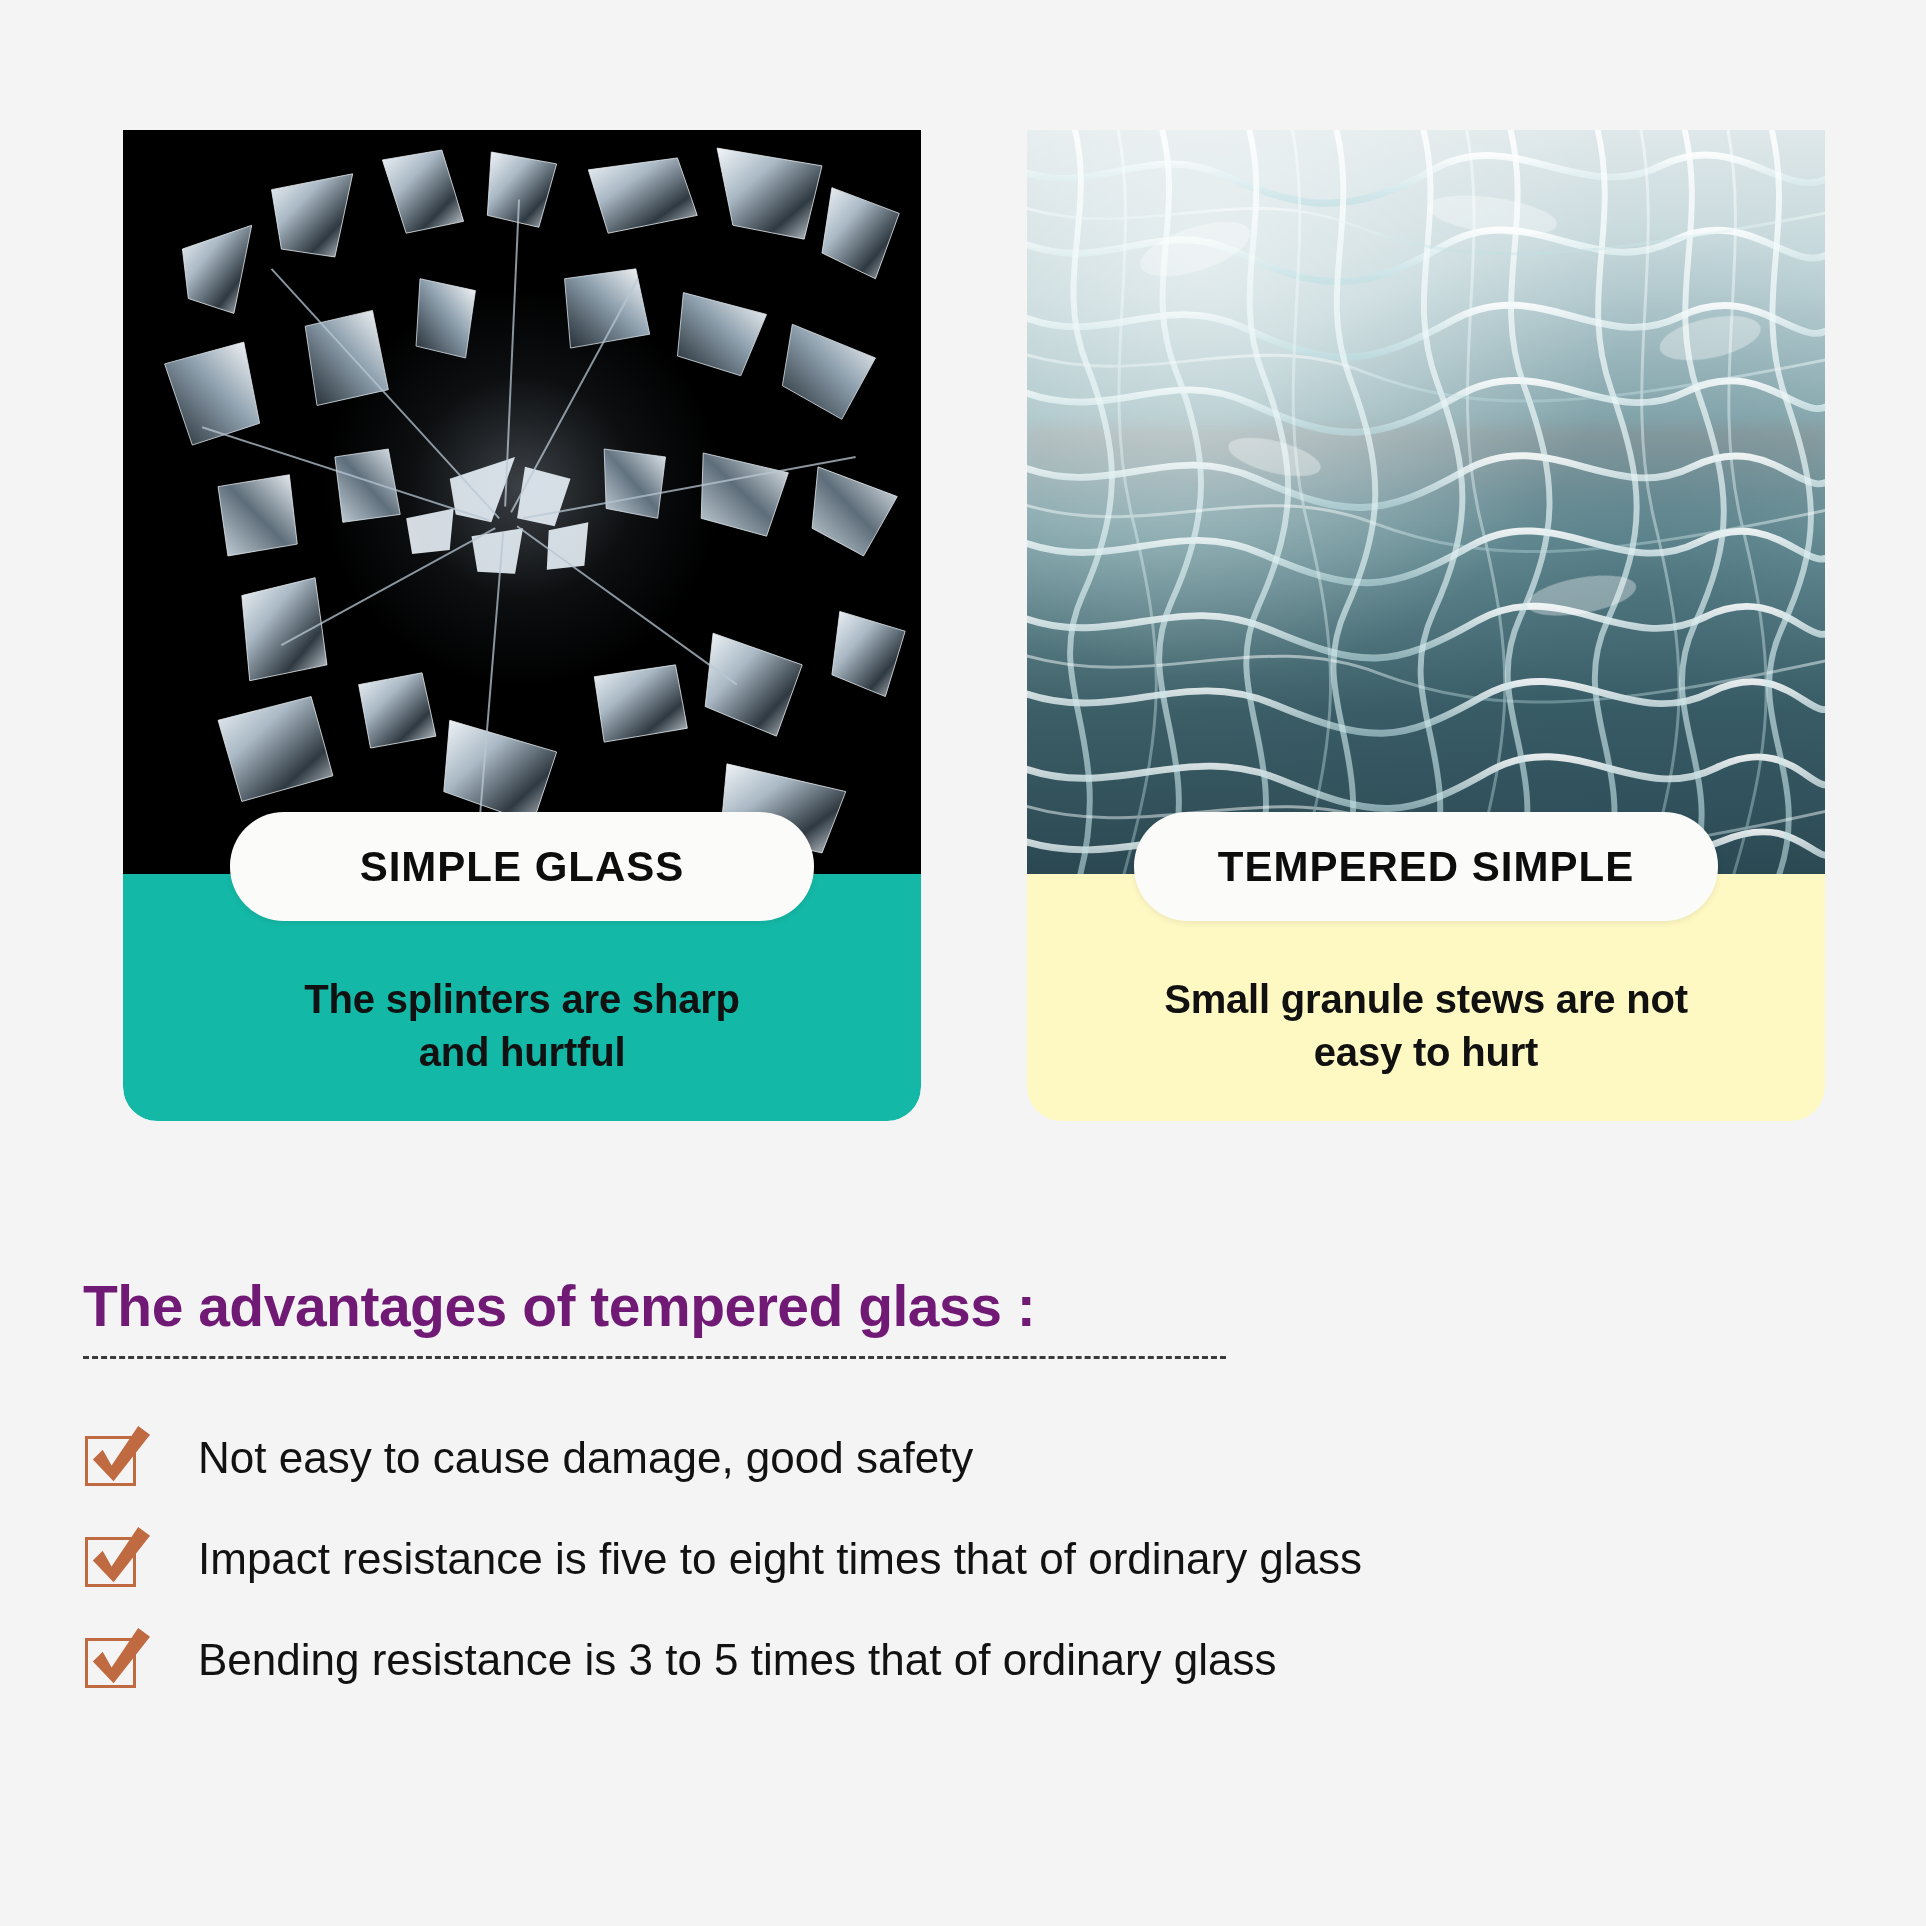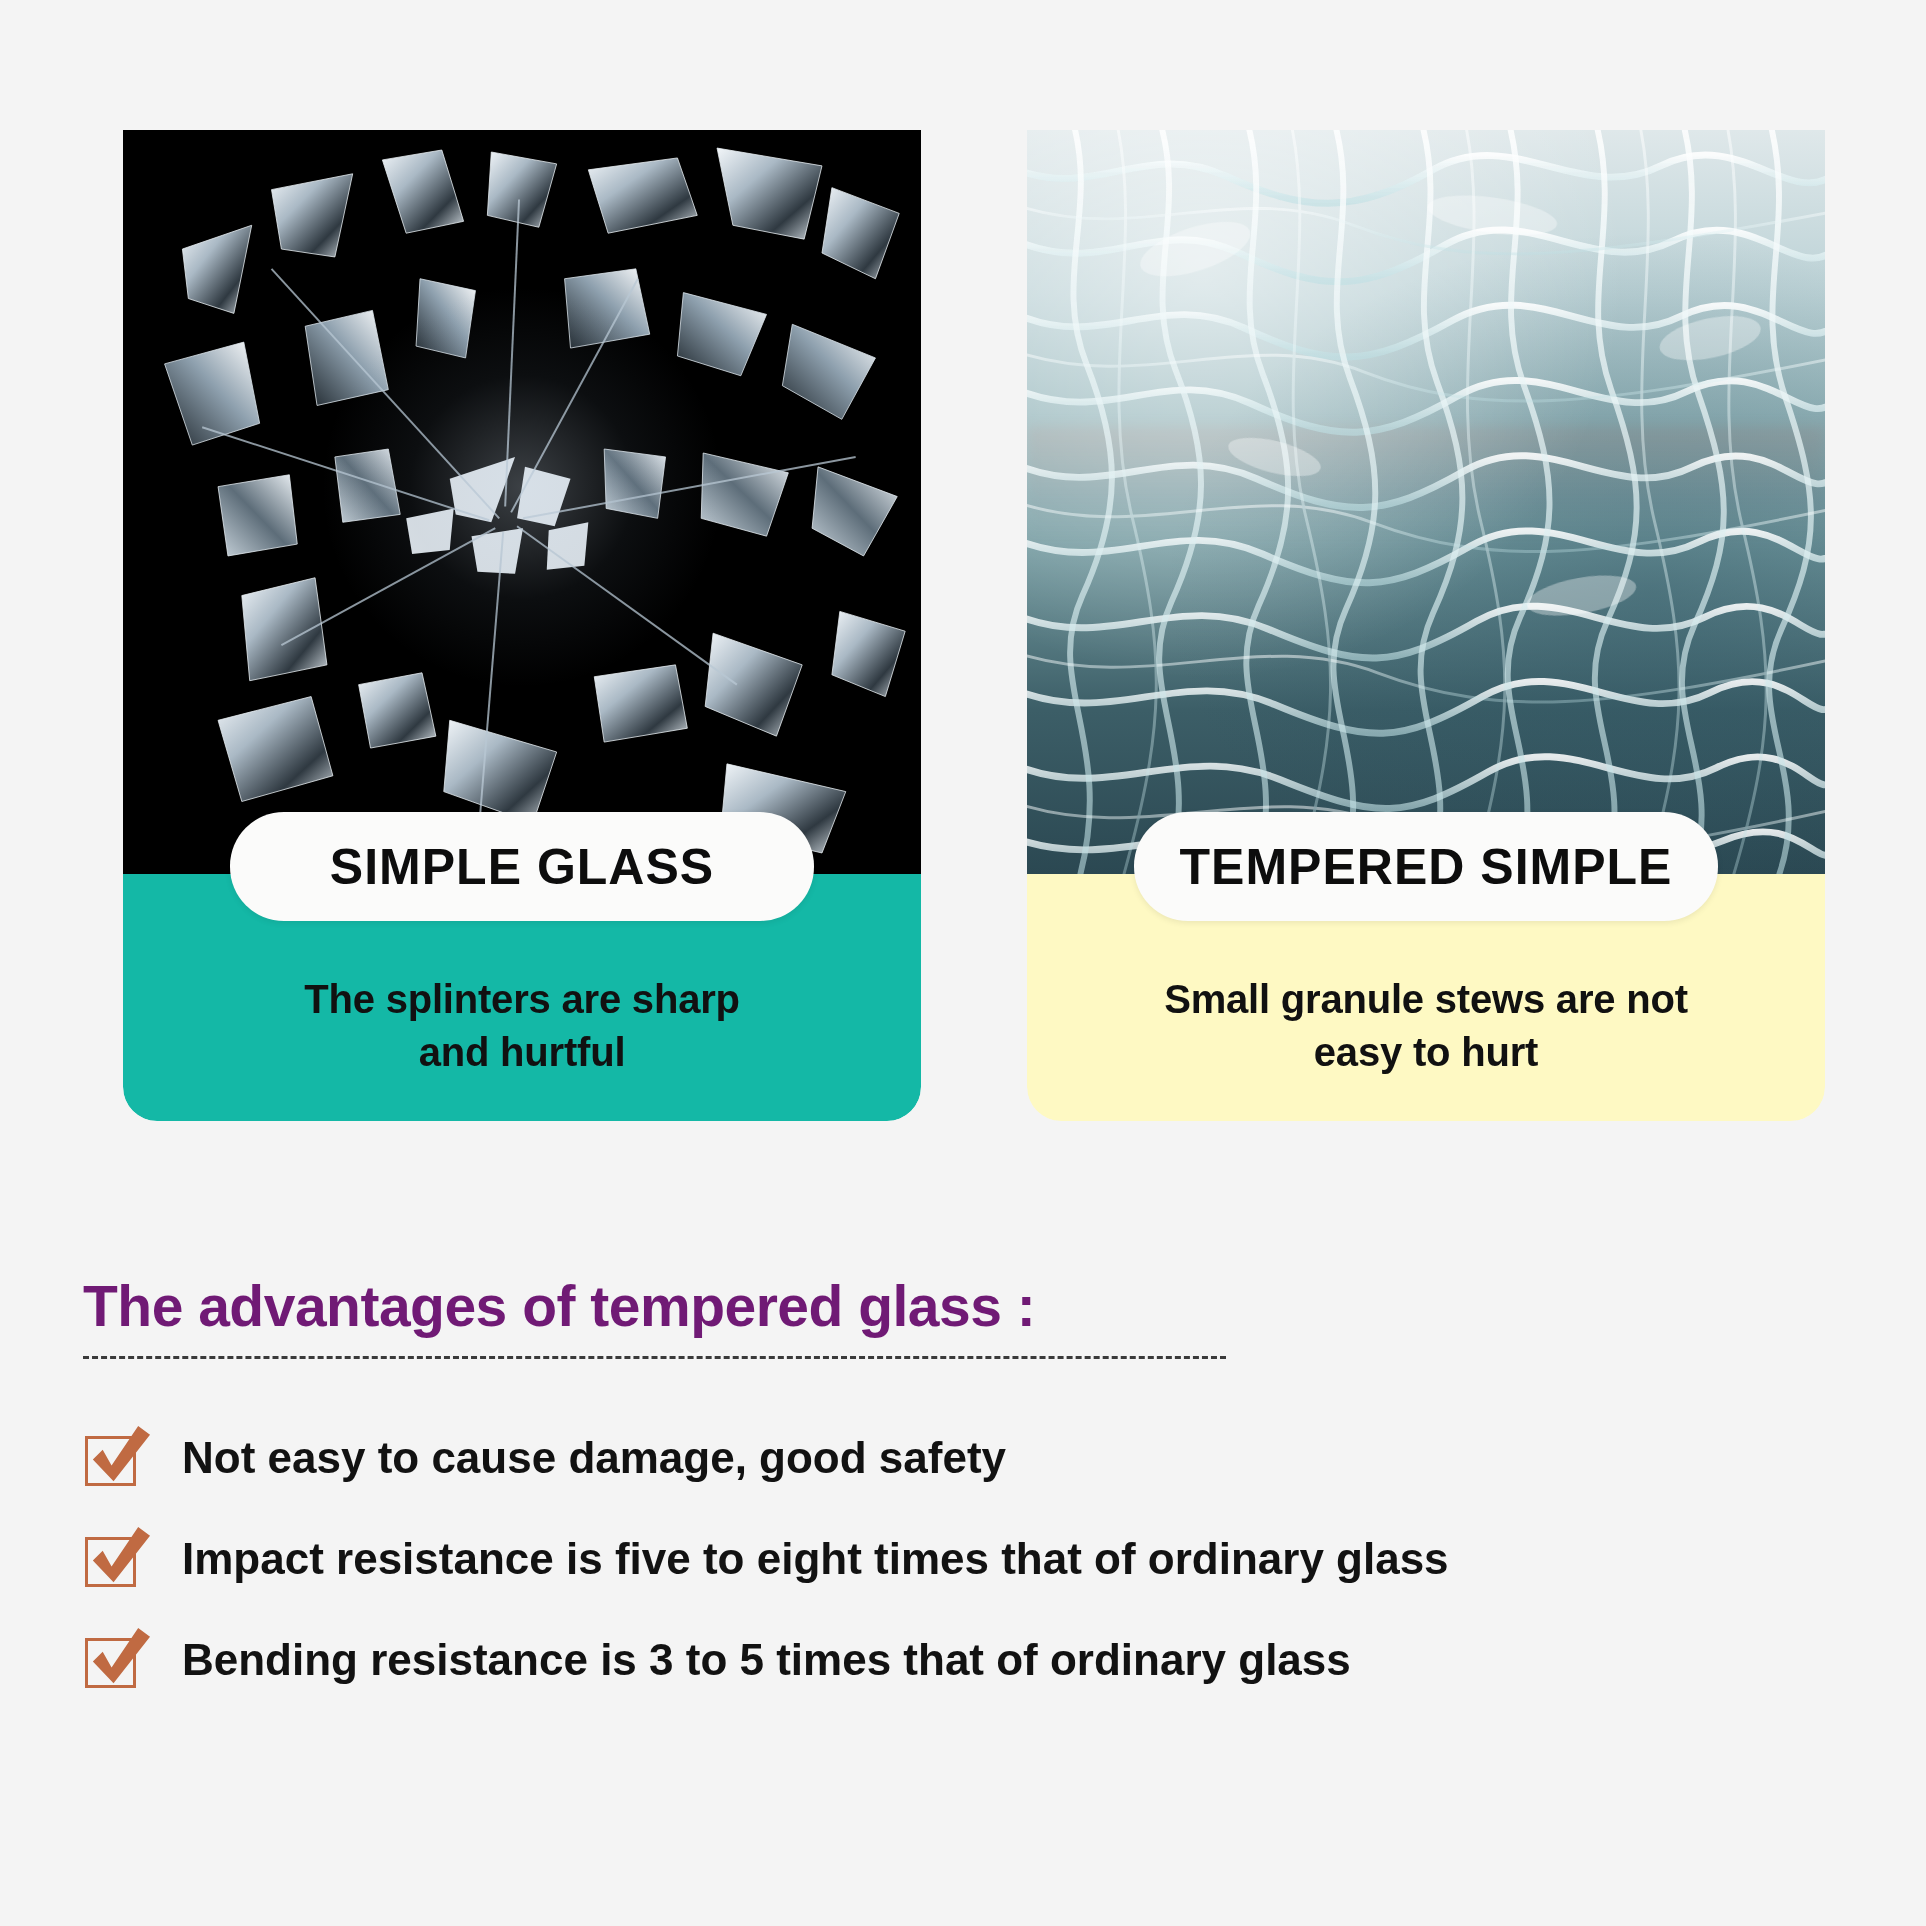--- a/index.html
+++ b/index.html
@@ -76,21 +76,21 @@
     height: 109px;
     background: #fbfbfa;
     border-radius: 54px;
     display: flex;
     align-items: center;
     justify-content: center;
     box-shadow: 0 2px 6px rgba(0,0,0,0.08);
     z-index: 5;
   }
   .card-pill span {
-    font-size: 50px;
+    font-size: 42px;
     font-weight: bold;
     letter-spacing: 1px;
     color: #0d0d0d;
     white-space: nowrap;
   }
 
   
   .photo-simple {
     width: 100%;
     height: 100%;
@@ -156,23 +156,22 @@
   }
   .adv-list {
     margin-top: 69px;
     display: flex;
     flex-direction: column;
     gap: 40px;
   }
   .adv-item {
     display: flex;
     align-items: center;
-    gap: 40px;
+    gap: 56px;
     height: 61px;
-    font-weight: bold;
   }
   .check-box {
     position: relative;
     width: 59px;
     height: 57px;
     flex: 0 0 auto;
   }
   .check-box .box {
     position: absolute;
     left: 2px;

